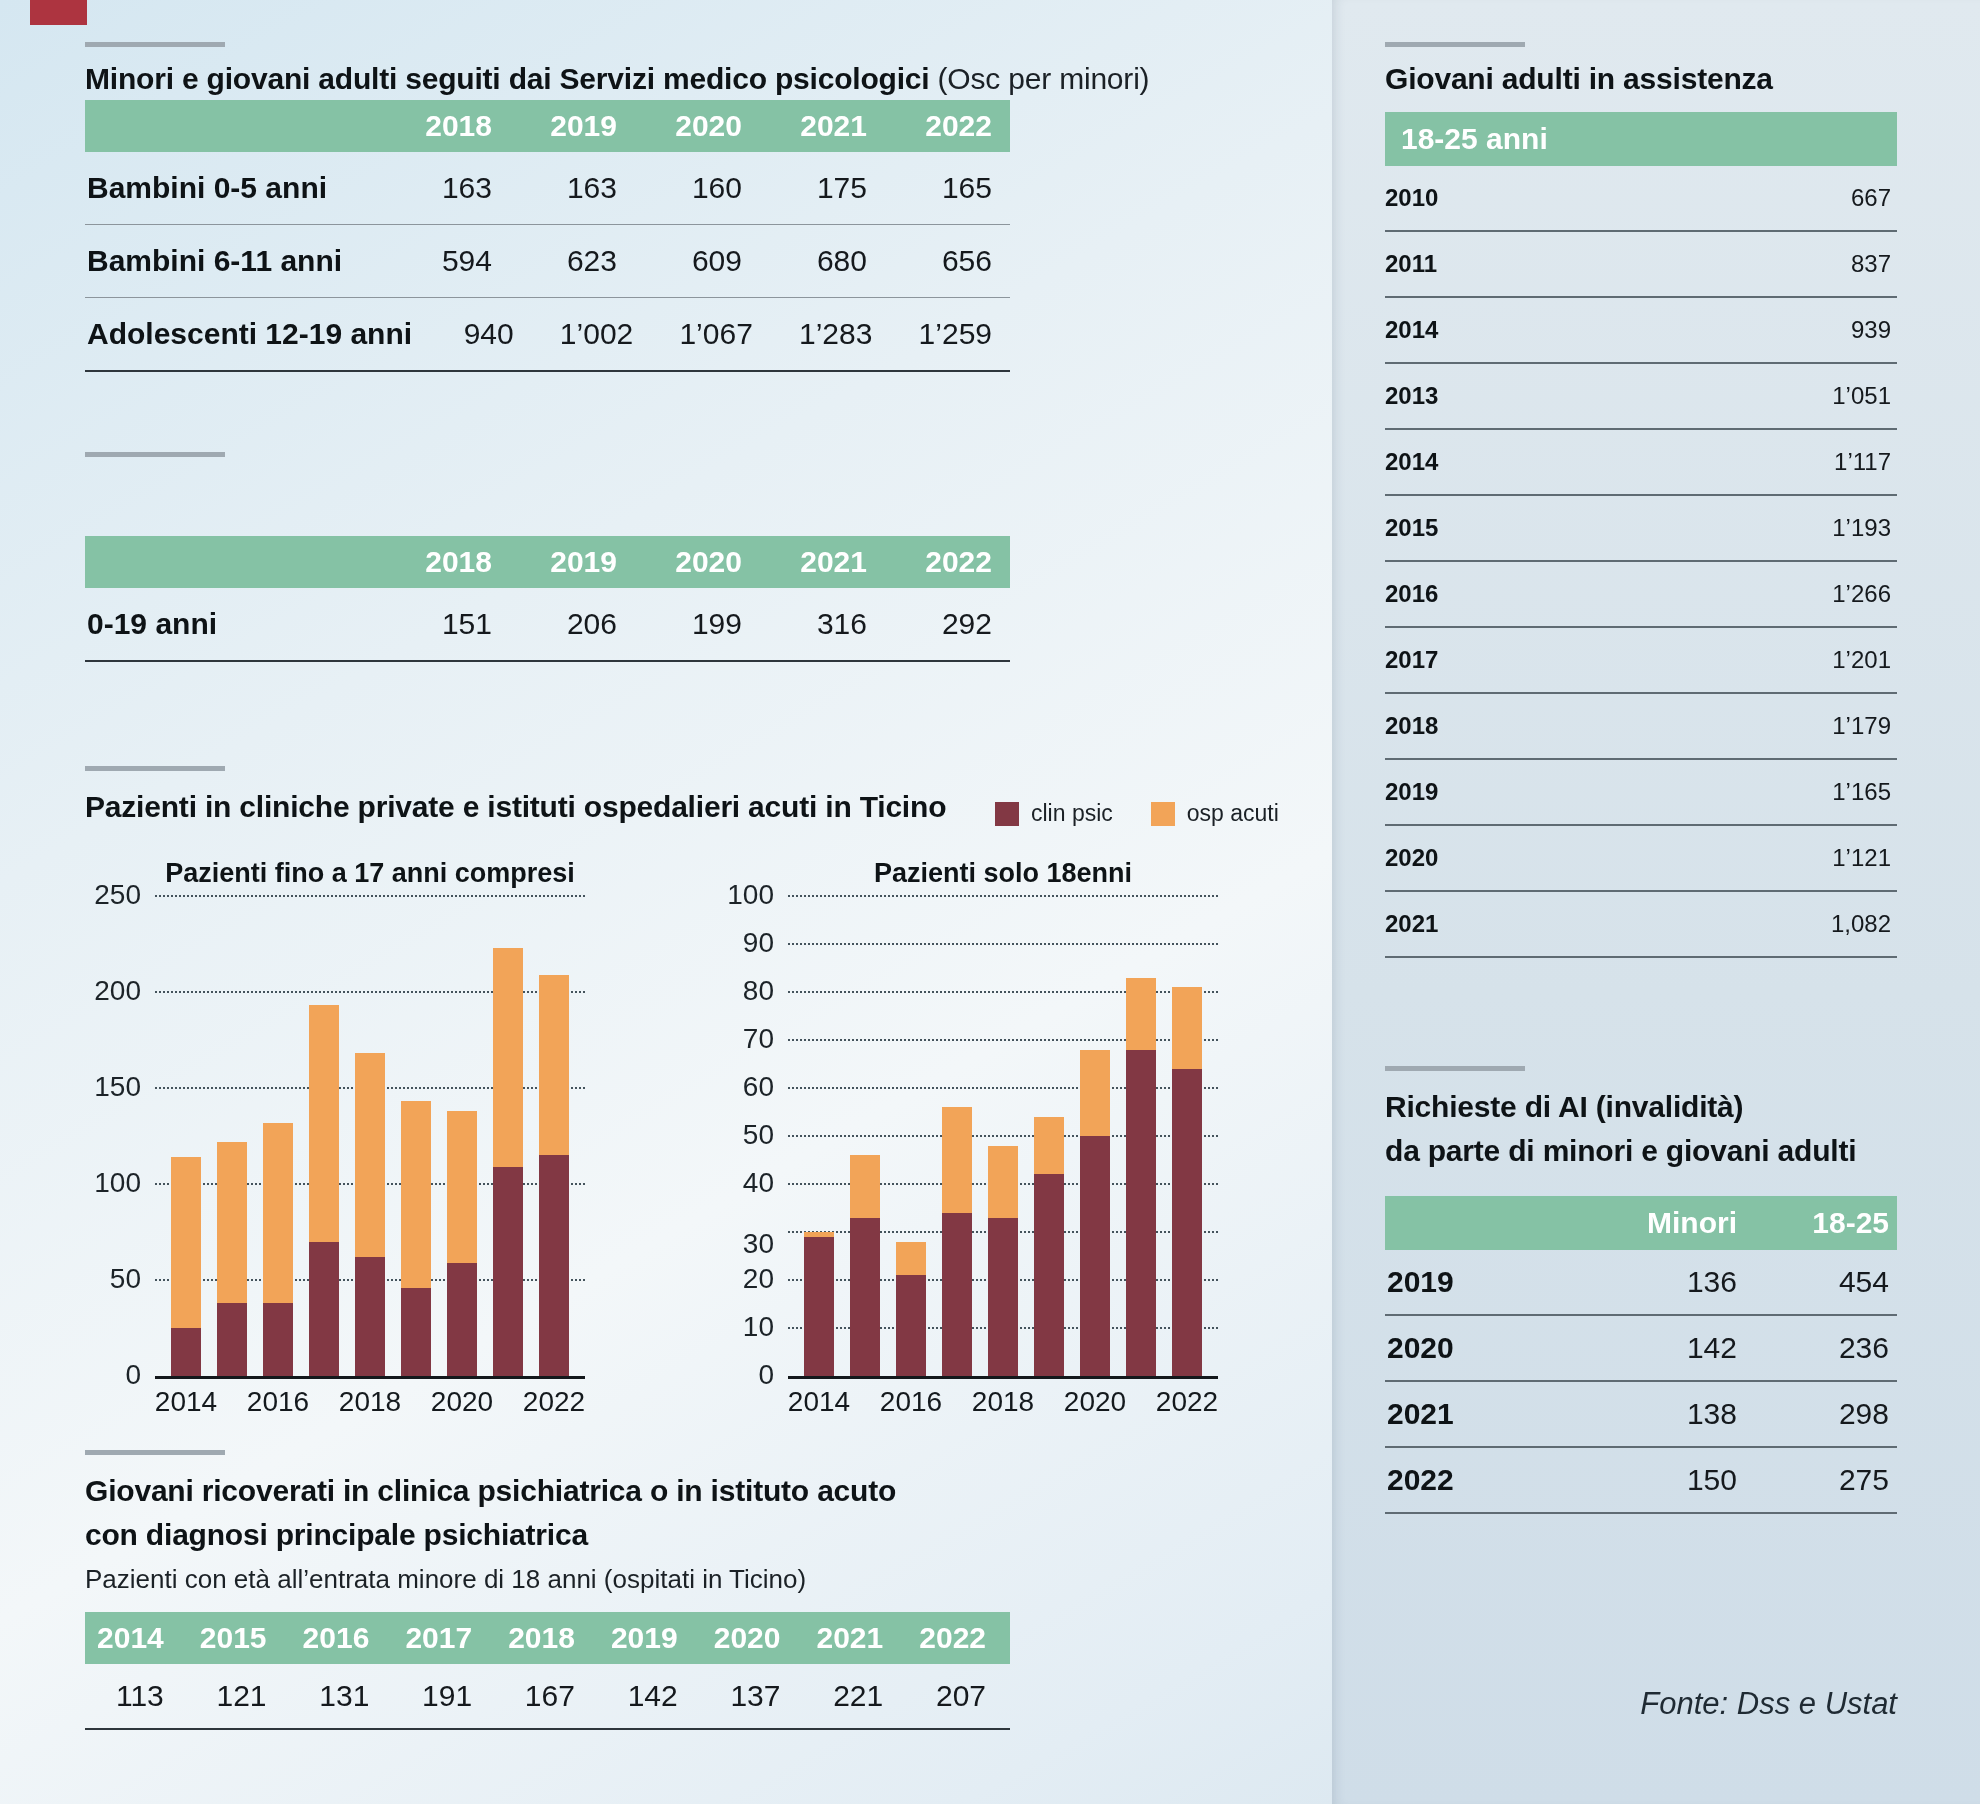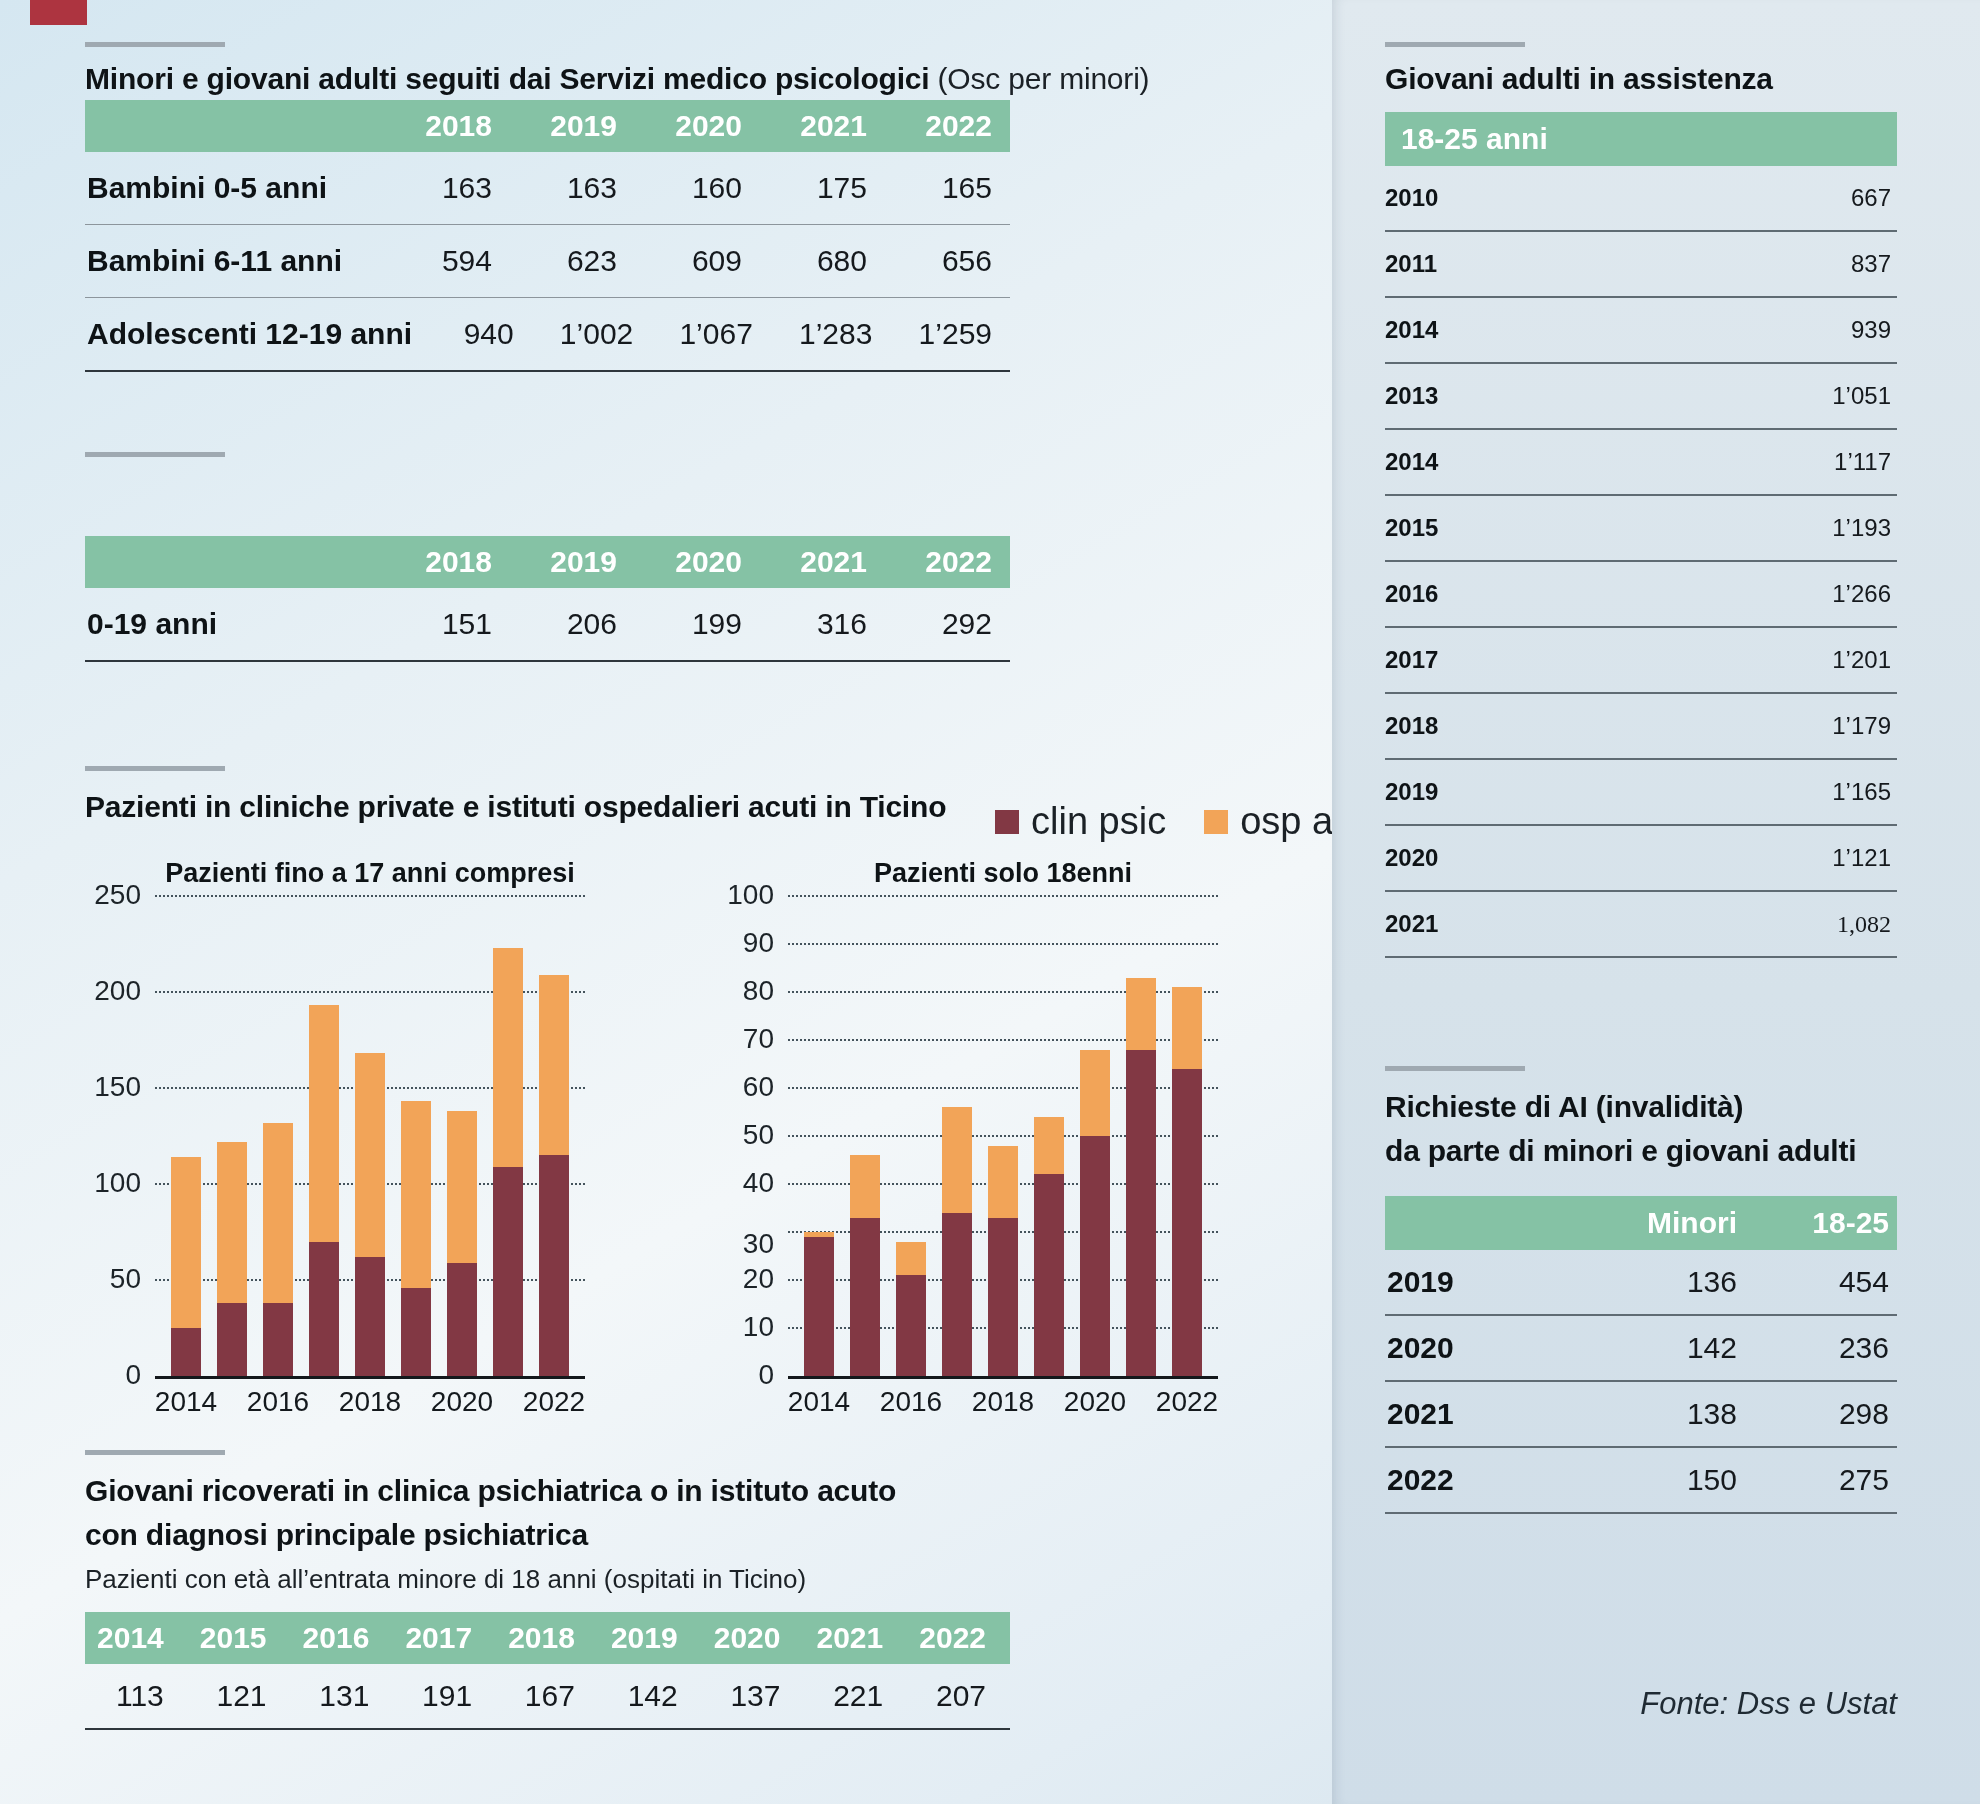--- a/index.html
+++ b/index.html
@@ -45,21 +45,21 @@
   .ytick{position:absolute;left:0;text-align:right;font-size:28px;color:#1c2328;}
   .bars{position:absolute;left:0;right:0;top:0;bottom:0;display:flex;align-items:flex-end;
         justify-content:space-between;padding:0 16px;}
   .bar-stack{width:30px;display:flex;flex-direction:column;}
   .seg{width:100%;}
   .xlabels{position:absolute;display:flex;justify-content:space-between;padding:0 16px;box-sizing:border-box;}
   .xslot{width:30px;position:relative;height:36px;}
   .xlab{position:absolute;left:50%;transform:translateX(-50%);font-size:28px;color:#14191d;white-space:nowrap;}
   
   #legend{position:absolute;left:995px;top:800px;display:flex;align-items:center;gap:38px;}
-  .leg-item{display:flex;align-items:center;gap:12px;font-size:38px;color:#1b2126;}
+  .leg-item{display:flex;align-items:center;gap:12px;font-size:23px;color:#1b2126;}
   .leg-swatch{width:24px;height:24px;display:inline-block;}
   .fonte{position:absolute;font-size:31px;font-style:italic;color:#1f2a33;white-space:nowrap;}
 </style>
 </head>
 <body>
 
 <div id="page">
 
   <div class="brandmark" style="background: rgb(173, 52, 64);"></div>
 
@@ -392,21 +392,21 @@
         <div class="ra-row">
           <div class="y">2019</div>
           <div class="v" style="width: 200px;">1’165</div>
         </div>
         <div class="ra-row">
           <div class="y">2020</div>
           <div class="v" style="width: 200px;">1’121</div>
         </div>
         <div class="ra-row">
           <div class="y">2021</div>
-          <div class="v" style="width: 200px; font-family: Liberation Serif, serif;">1,082</div>
+          <div class="v" style="width: 200px;">1,082</div>
         </div>
       </div>
 
     <div class="dash" style="left:53px;top:1066px;"></div>
     <div class="sec-title" style="left:53px;top:1090px;">Richieste di AI (invalidità)</div>
     <div class="sec-title" style="left:53px;top:1134px;">da parte di minori e giovani adulti</div>
     <div class="dtable rq" style="left:53px;top:1196px;width:512px;" id="tbl-richieste">
         <div class="trow thead" style="background: rgb(133, 194, 165);">
           <div class="tcell lab"></div>
           <div class="tcell val">Minori</div>

